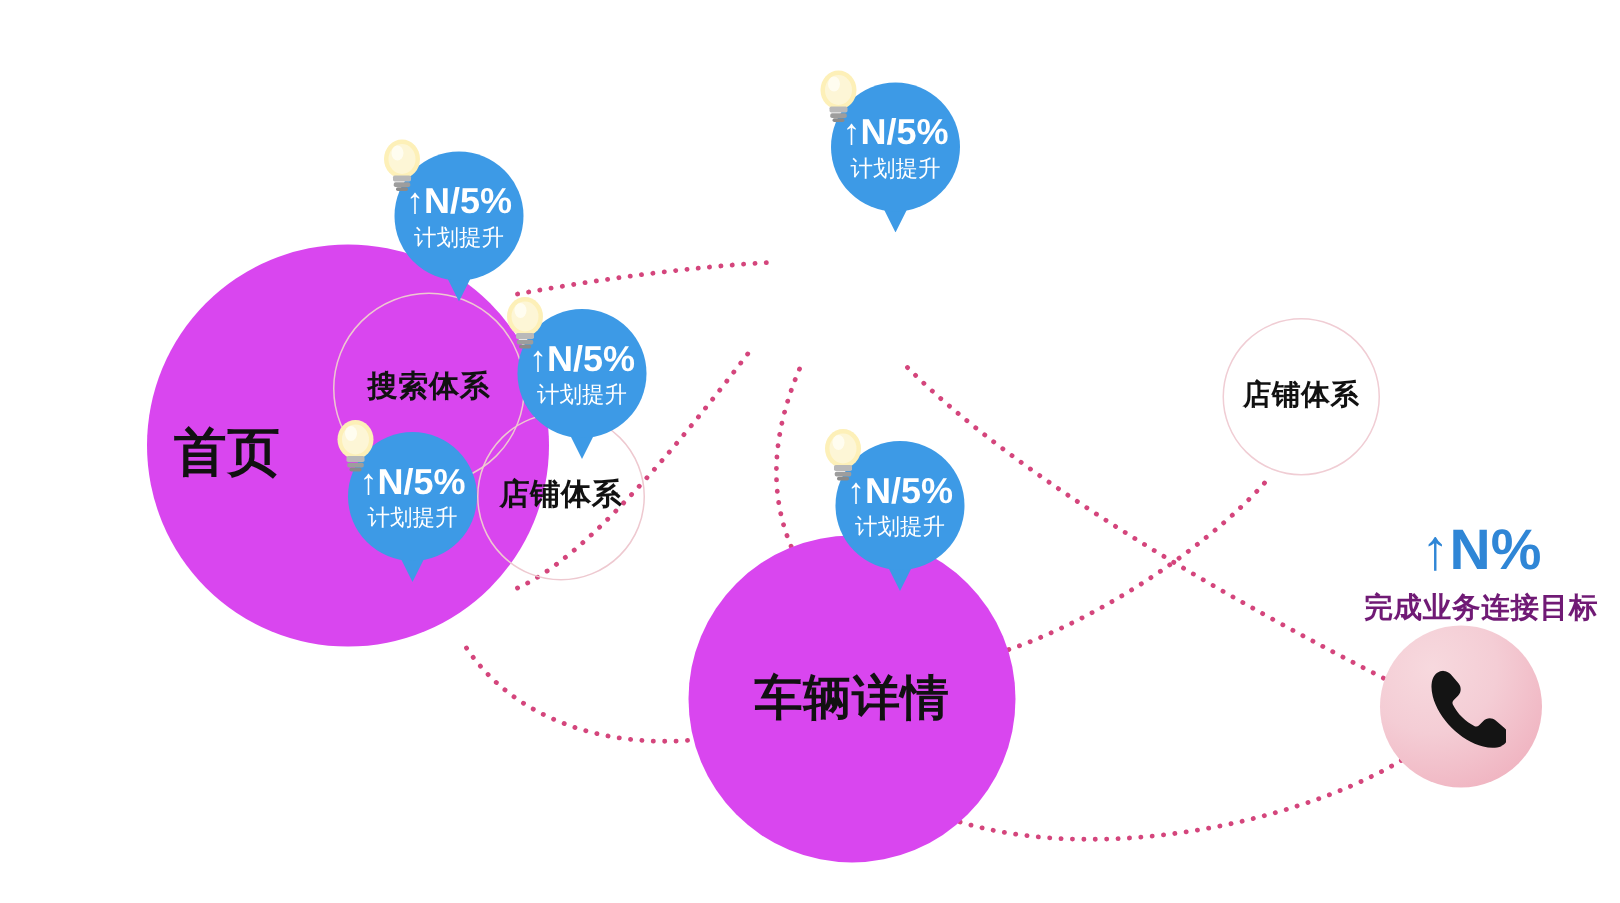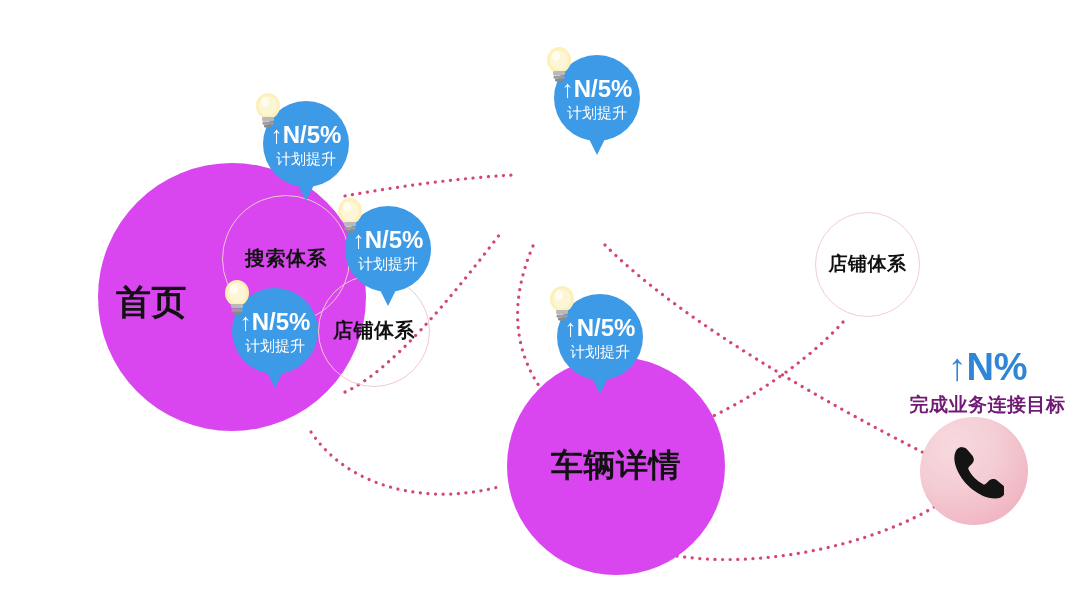--- a/index.html
+++ b/index.html
@@ -90,21 +90,21 @@
   }
   #node-chat .node-label { font-size: 21px; }
 
   #node-shop {
     left: 815px; top: 212px;
     width: 105px; height: 105px;
   }
   #node-shop .node-label { font-size: 19px; }
 
   #node-detail {
-    left: 507px; top: 357px;
+    left: 459px; top: 357px;
     width: 218px; height: 218px;
   }
   #node-detail .node-label { font-size: 32px; }
 
   
   #goal-block {
     position: absolute;
     left: 895px; top: 348px;
     width: 185px;
     text-align: center;

